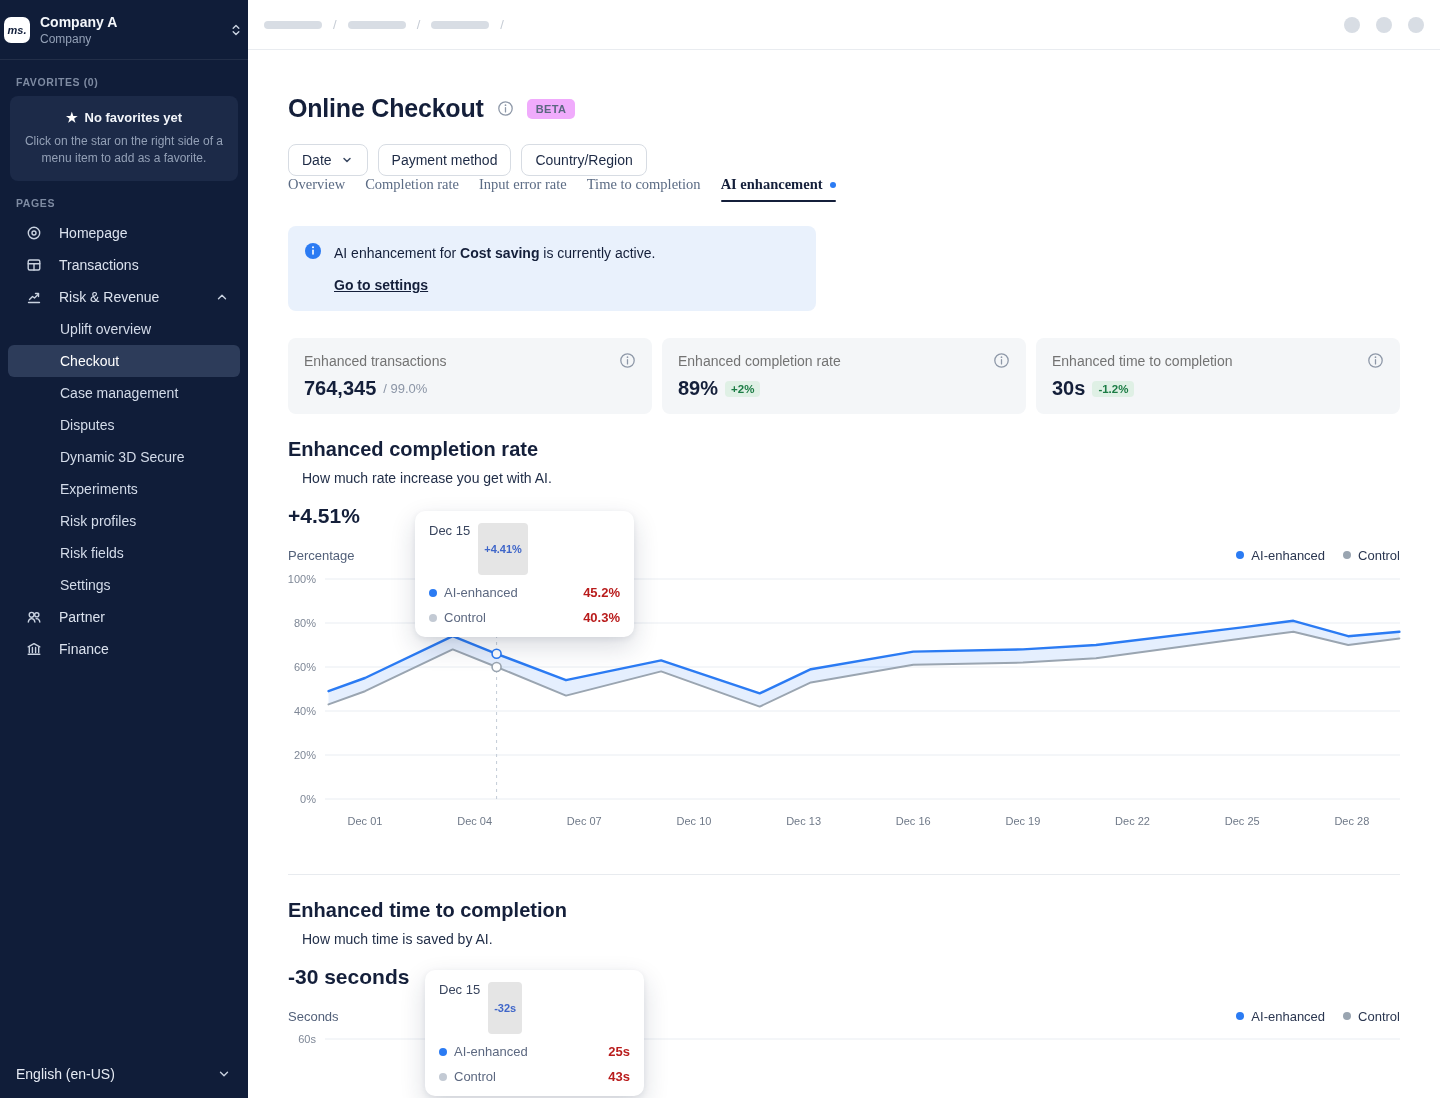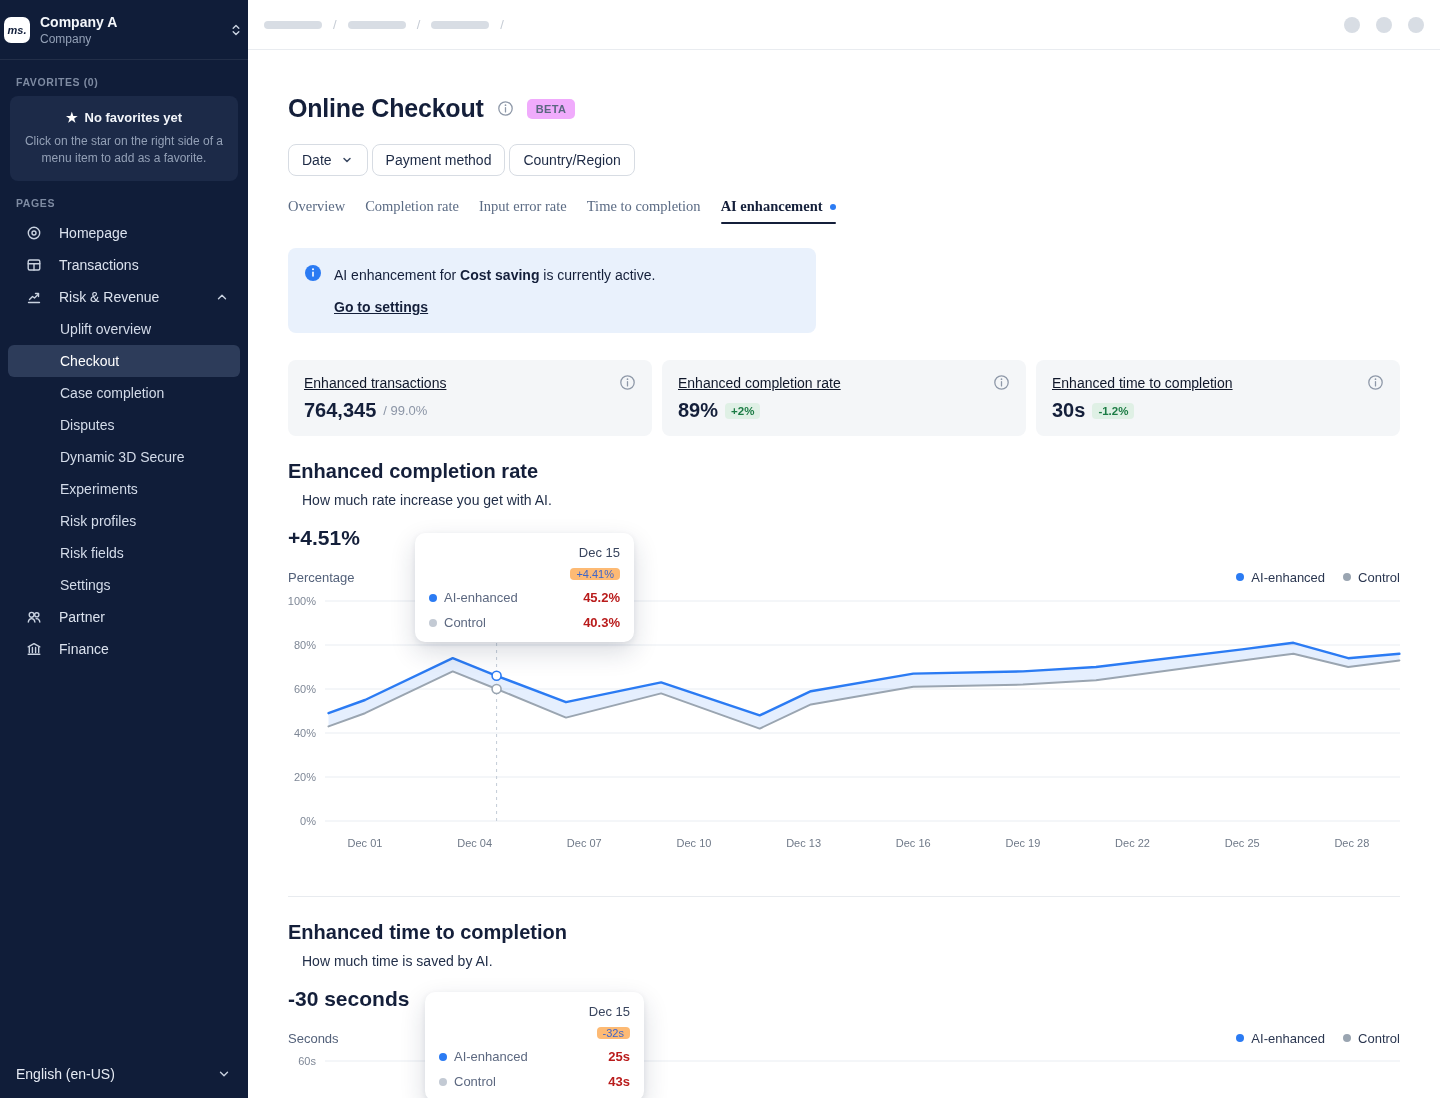--- a/index.html
+++ b/index.html
@@ -49,21 +49,21 @@
   .topbar-right { margin-left:auto; display:flex; gap:16px; }
   .avatar-dot { width:16px; height:16px; border-radius:50%; background:#d8dde4; }
 
   .content { flex:1; padding:44px 40px 0; position:relative; }
   .title-row { display:flex; align-items:center; gap:13px; margin-bottom:21px; }
   h1 { font-size:25px; color:#141f3a; letter-spacing:-0.2px; }
   .info-ic { display:inline-flex; cursor:pointer; }
   .beta { background:#f0abfc; color:#5a6780; font-size:11px; font-weight:bold;
           padding:4px 9px; border-radius:5px; letter-spacing:0.4px; }
 
-  .filters { display:flex; gap:4px; margin-bottom:22px; }
+  .filters { display:flex; gap:10px; }
   .filter-btn { display:flex; align-items:center; gap:8px; height:32px; padding:0 13px;
                 background:#fff; border:1px solid #d7dce3; border-radius:8px; font-size:14px;
                 color:#1d2a45; cursor:pointer; font-family:inherit; }
 
   .tabs { display:flex; gap:20px; margin-bottom:24px;font-family:Liberation Serif, serif; }
   .tab { position:relative; font-size:14.5px; color:#5b6b84; padding-bottom:9px;
          cursor:pointer; display:flex; align-items:center; gap:7px; }
   .tab.active { color:#141f3a; font-weight:bold; }
   .tab.active::after { content:""; position:absolute; left:0; right:0; bottom:0; height:2px;
                        background:#141f3a; border-radius:1px; }
@@ -71,21 +71,21 @@
 
   .banner { width:528px; background:#e9f1fc; border-radius:8px; padding:16px;
             display:flex; gap:12px; margin-bottom:27px; align-items:flex-start; }
   .banner-body { font-size:14px; color:#141f3a; line-height:20px; padding-top:1px; }
   .banner-link { display:inline-block; margin-top:12px; font-weight:bold;
                  text-decoration:underline; color:#141f3a; cursor:pointer; }
 
   .stats { display:flex; gap:10px; margin-bottom:22px; }
   .stat-card { flex:1; background:#f4f6f8; border-radius:8px; padding:14px 16px; }
   .stat-head { display:flex; justify-content:space-between; align-items:center;
-               font-size:14px; color:#0f172a;text-decoration:underline; }
+               font-size:14px; color:#737373; }
   .stat-value-row { margin-top:8px; display:flex; align-items:center; gap:7px;text-align:center; }
   .stat-value { font-size:20px; font-weight:bold; color:#141f3a; }
   .stat-suffix { font-size:13px; color:#8b95a6; }
   .badge-green { background:#dff0e5; color:#1c7c45; font-size:11.5px; padding:2px 6px;
                  border-radius:4px; font-weight:bold; }
 
   .section { position:relative; }
   .section h2 { font-size:20px; line-height:26px; color:#141f3a; }
   .section .sub { margin-top:6px; font-size:14px; line-height:20px; color:#222f49;margin-left:14px; }
   .section .highlight { margin-top:15px; font-size:21px; line-height:26px; font-weight:bold;
@@ -96,24 +96,24 @@
   .legend { display:flex; gap:18px; align-items:center; }
   .legend-item { display:flex; gap:7px; align-items:center; font-size:13px; color:#2a3650;
                  cursor:pointer; }
   .legend-dot { width:8px; height:8px; border-radius:50%; }
   #section1 { padding-bottom:9px; border-bottom:1px solid #e8ebef; margin-bottom:22px; }
   svg.chart { display:block; }
 
   .tooltip { position:absolute; width:219px; background:#fff; border-radius:10px;
              box-shadow:0 10px 26px rgba(25,39,66,0.16), 0 2px 6px rgba(25,39,66,0.08);
              padding:12px 14px; z-index:5; }
-  .tt-head { display:flex; align-items:flex-end; gap:8px;flex-direction:column; }
+  .tt-head { display:flex; align-items:flex-start; gap:8px; }
   .tt-date { font-size:13px; color:#39455e; }
-  .tt-badge { background:#fdba74; color:#3f66c9; font-size:11px; font-weight:normal;
-              padding:0 6px; border-radius:4px; }
+  .tt-badge { background:#e5e5e5; color:#3f66c9; font-size:11px; font-weight:bold;
+              padding:20px 6px; border-radius:4px; }
   .tt-row { display:flex; align-items:center; gap:7px; margin-top:10px; font-size:13px; }
   .tt-dot { width:8px; height:8px; border-radius:50%; flex:none; }
   .tt-name { color:#5c6880; }
   .tt-val { margin-left:auto; font-weight:bold; color:#b91c1c; }
   #tooltip1 { left:127px; top:75px; }
   #tooltip2 { left:137px; top:73px; }
 </style>
 </head>
 <body>
 
@@ -179,21 +179,21 @@
             </svg>
           </span>
         </div>
         <div class="nav-row child">
           <span>Uplift overview</span>
         </div>
         <div class="nav-row child active">
           <span>Checkout</span>
         </div>
         <div class="nav-row child">
-          <span>Case completion</span>
+          <span>Case management</span>
         </div>
         <div class="nav-row child">
           <span>Disputes</span>
         </div>
         <div class="nav-row child">
           <span>Dynamic 3D Secure</span>
         </div>
         <div class="nav-row child">
           <span>Experiments</span>
         </div>

